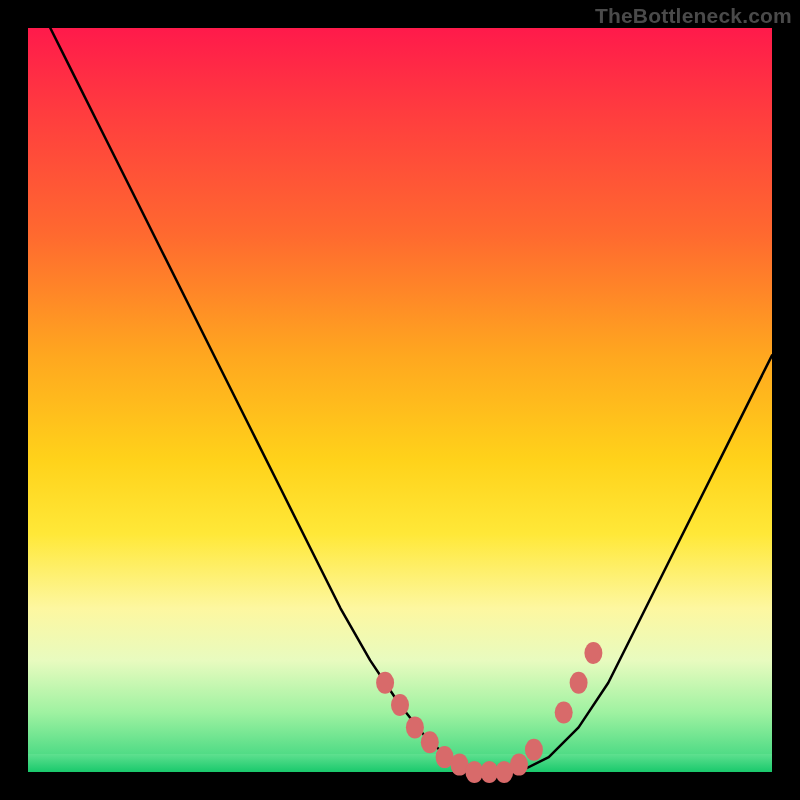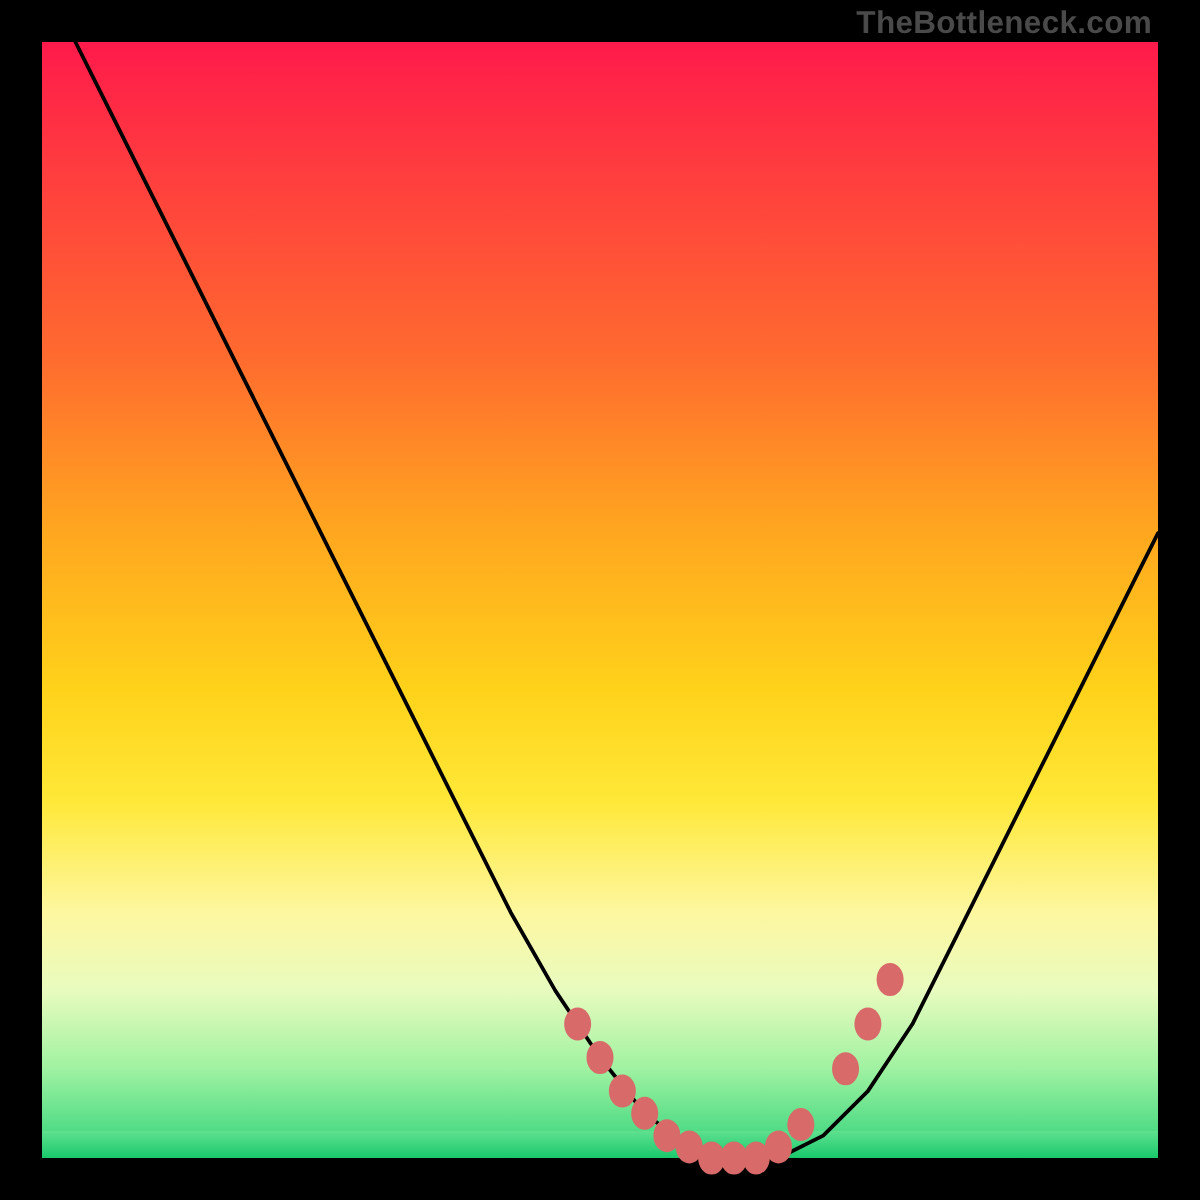--- a/index.html
+++ b/index.html
@@ -35,21 +35,21 @@
       #ffe838 68%,
       #fdf7a0 78%,
       #e8fbbf 85%,
       #9ff2a1 92%,
       #2fd27a 100%
     );
   }
   .watermark {
     position: absolute;
     top: 4px;
-    right: 32px;
+    right: 8px;
     color: #4a4a4a;
     font-size: 21px;
     font-weight: 600;
     letter-spacing: 0.2px;
     user-select: none;
   }
   svg.curve {
     position: absolute;
     left: 0;
     top: 0;

